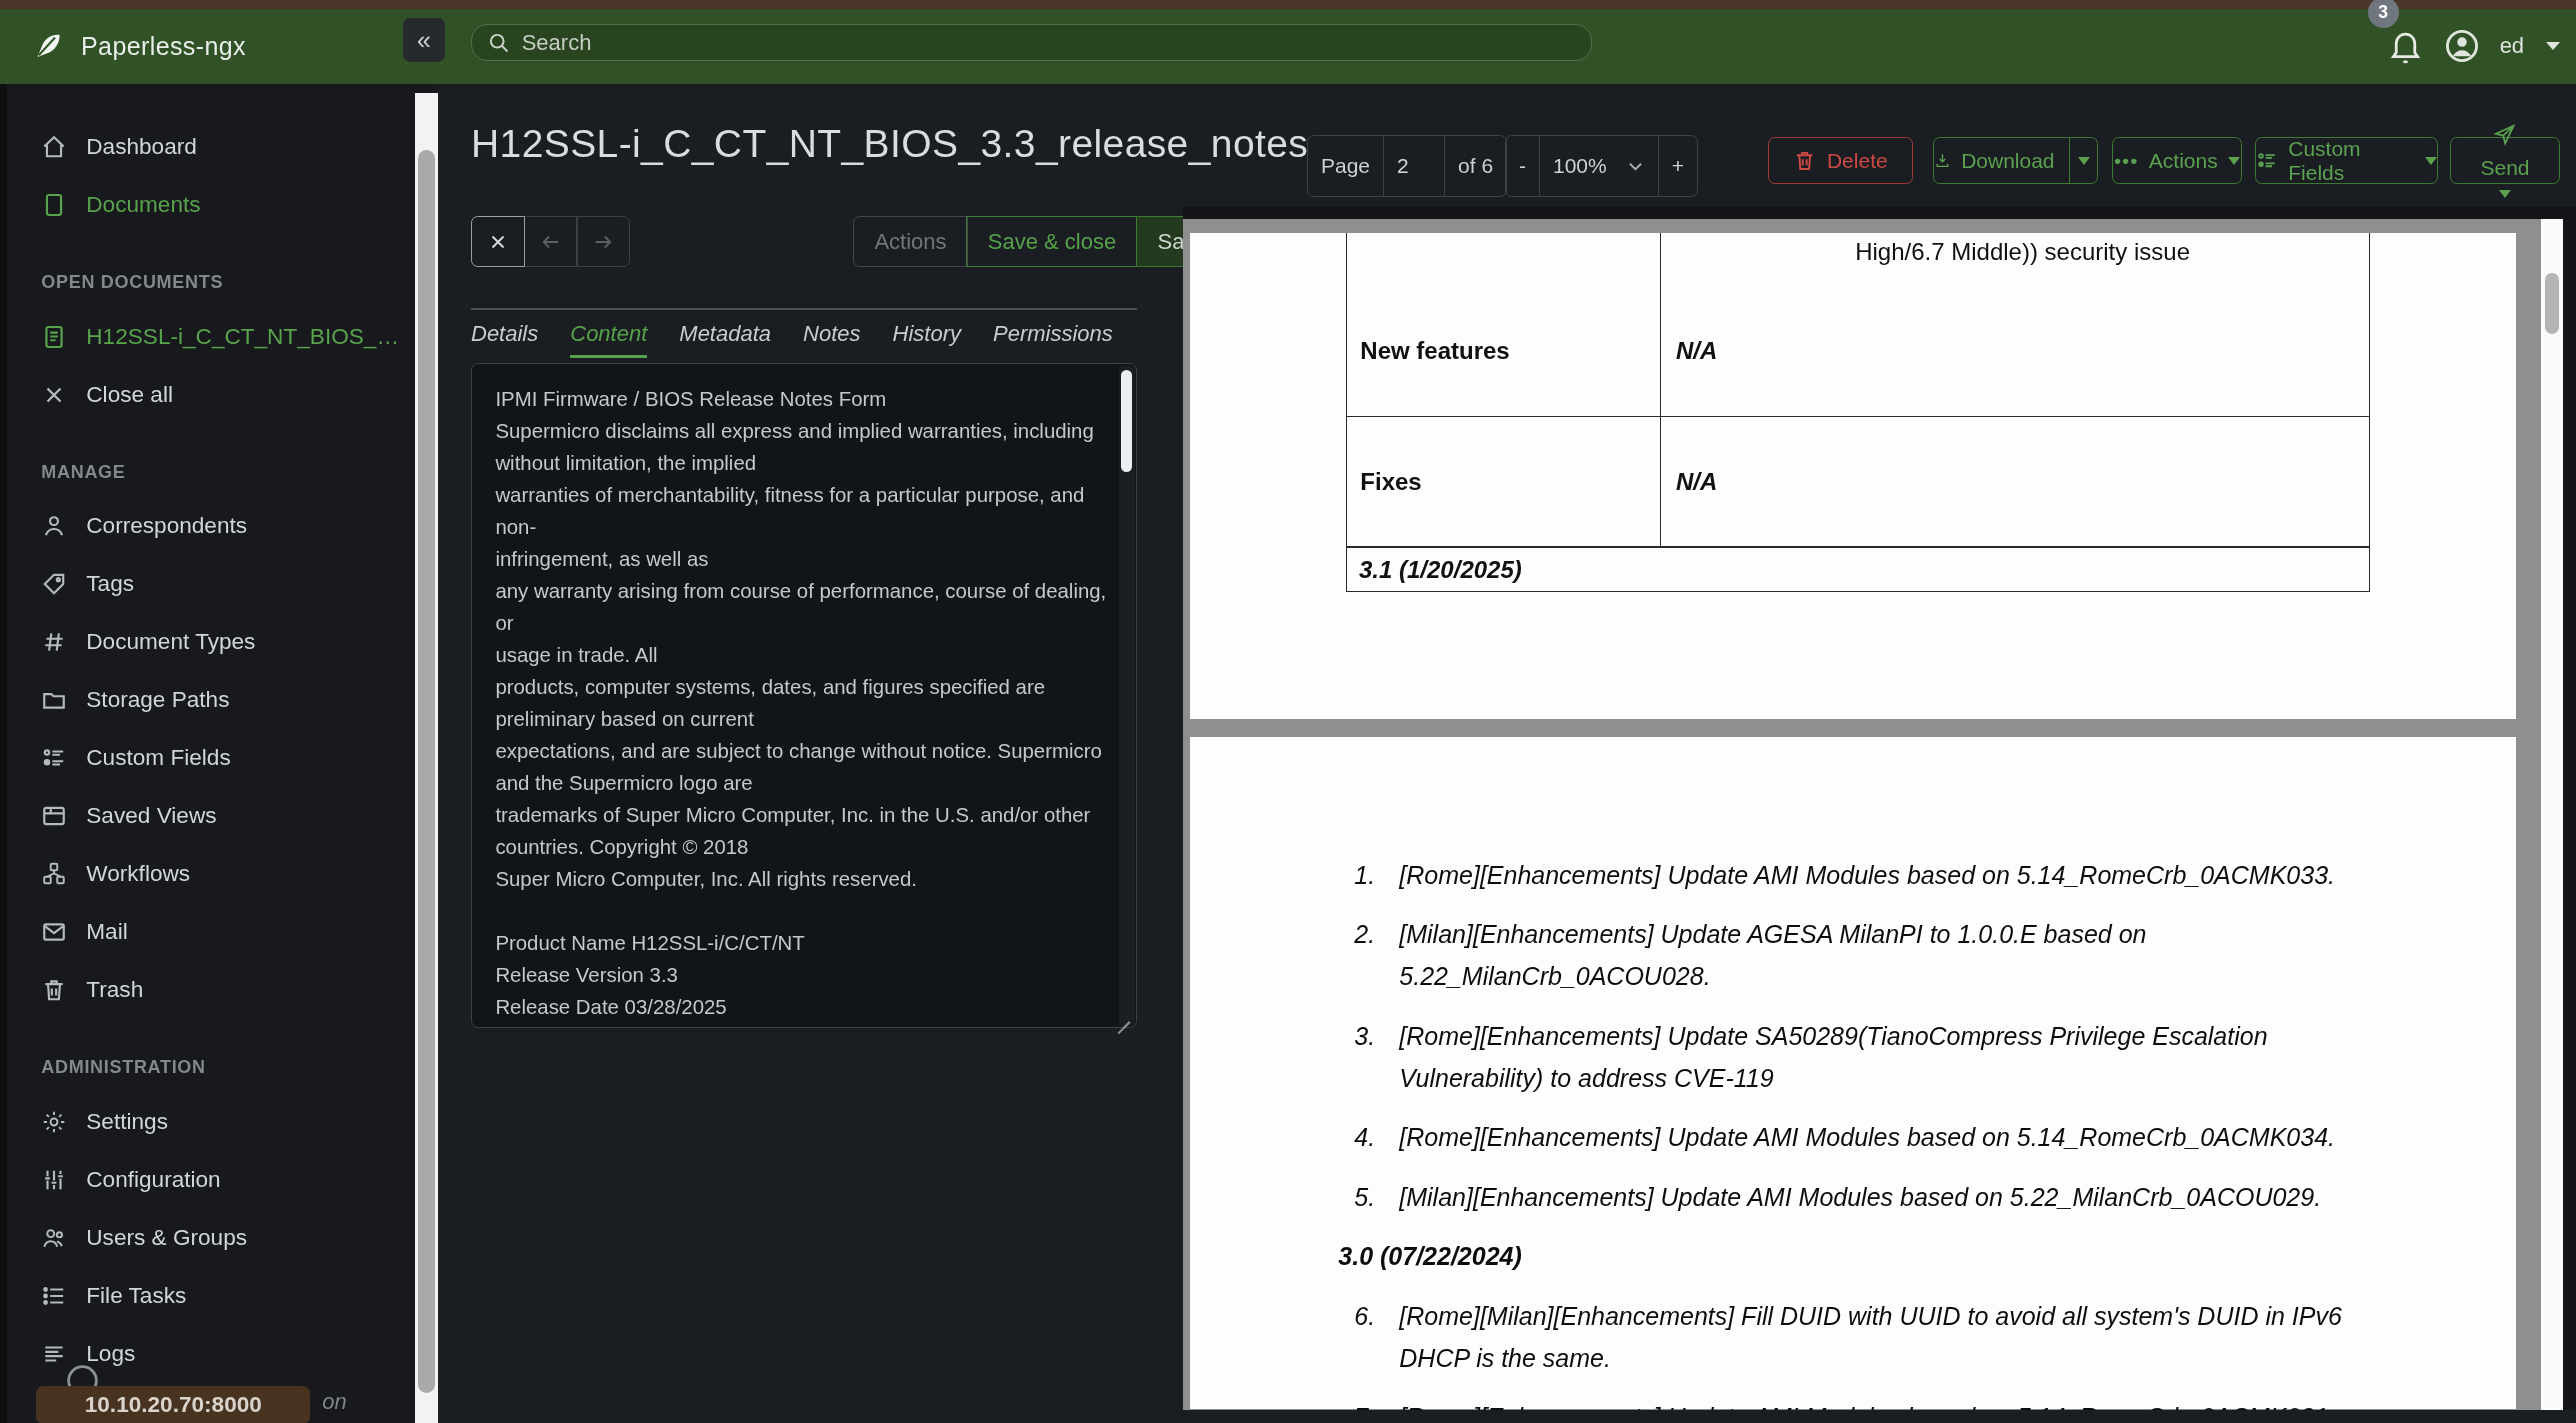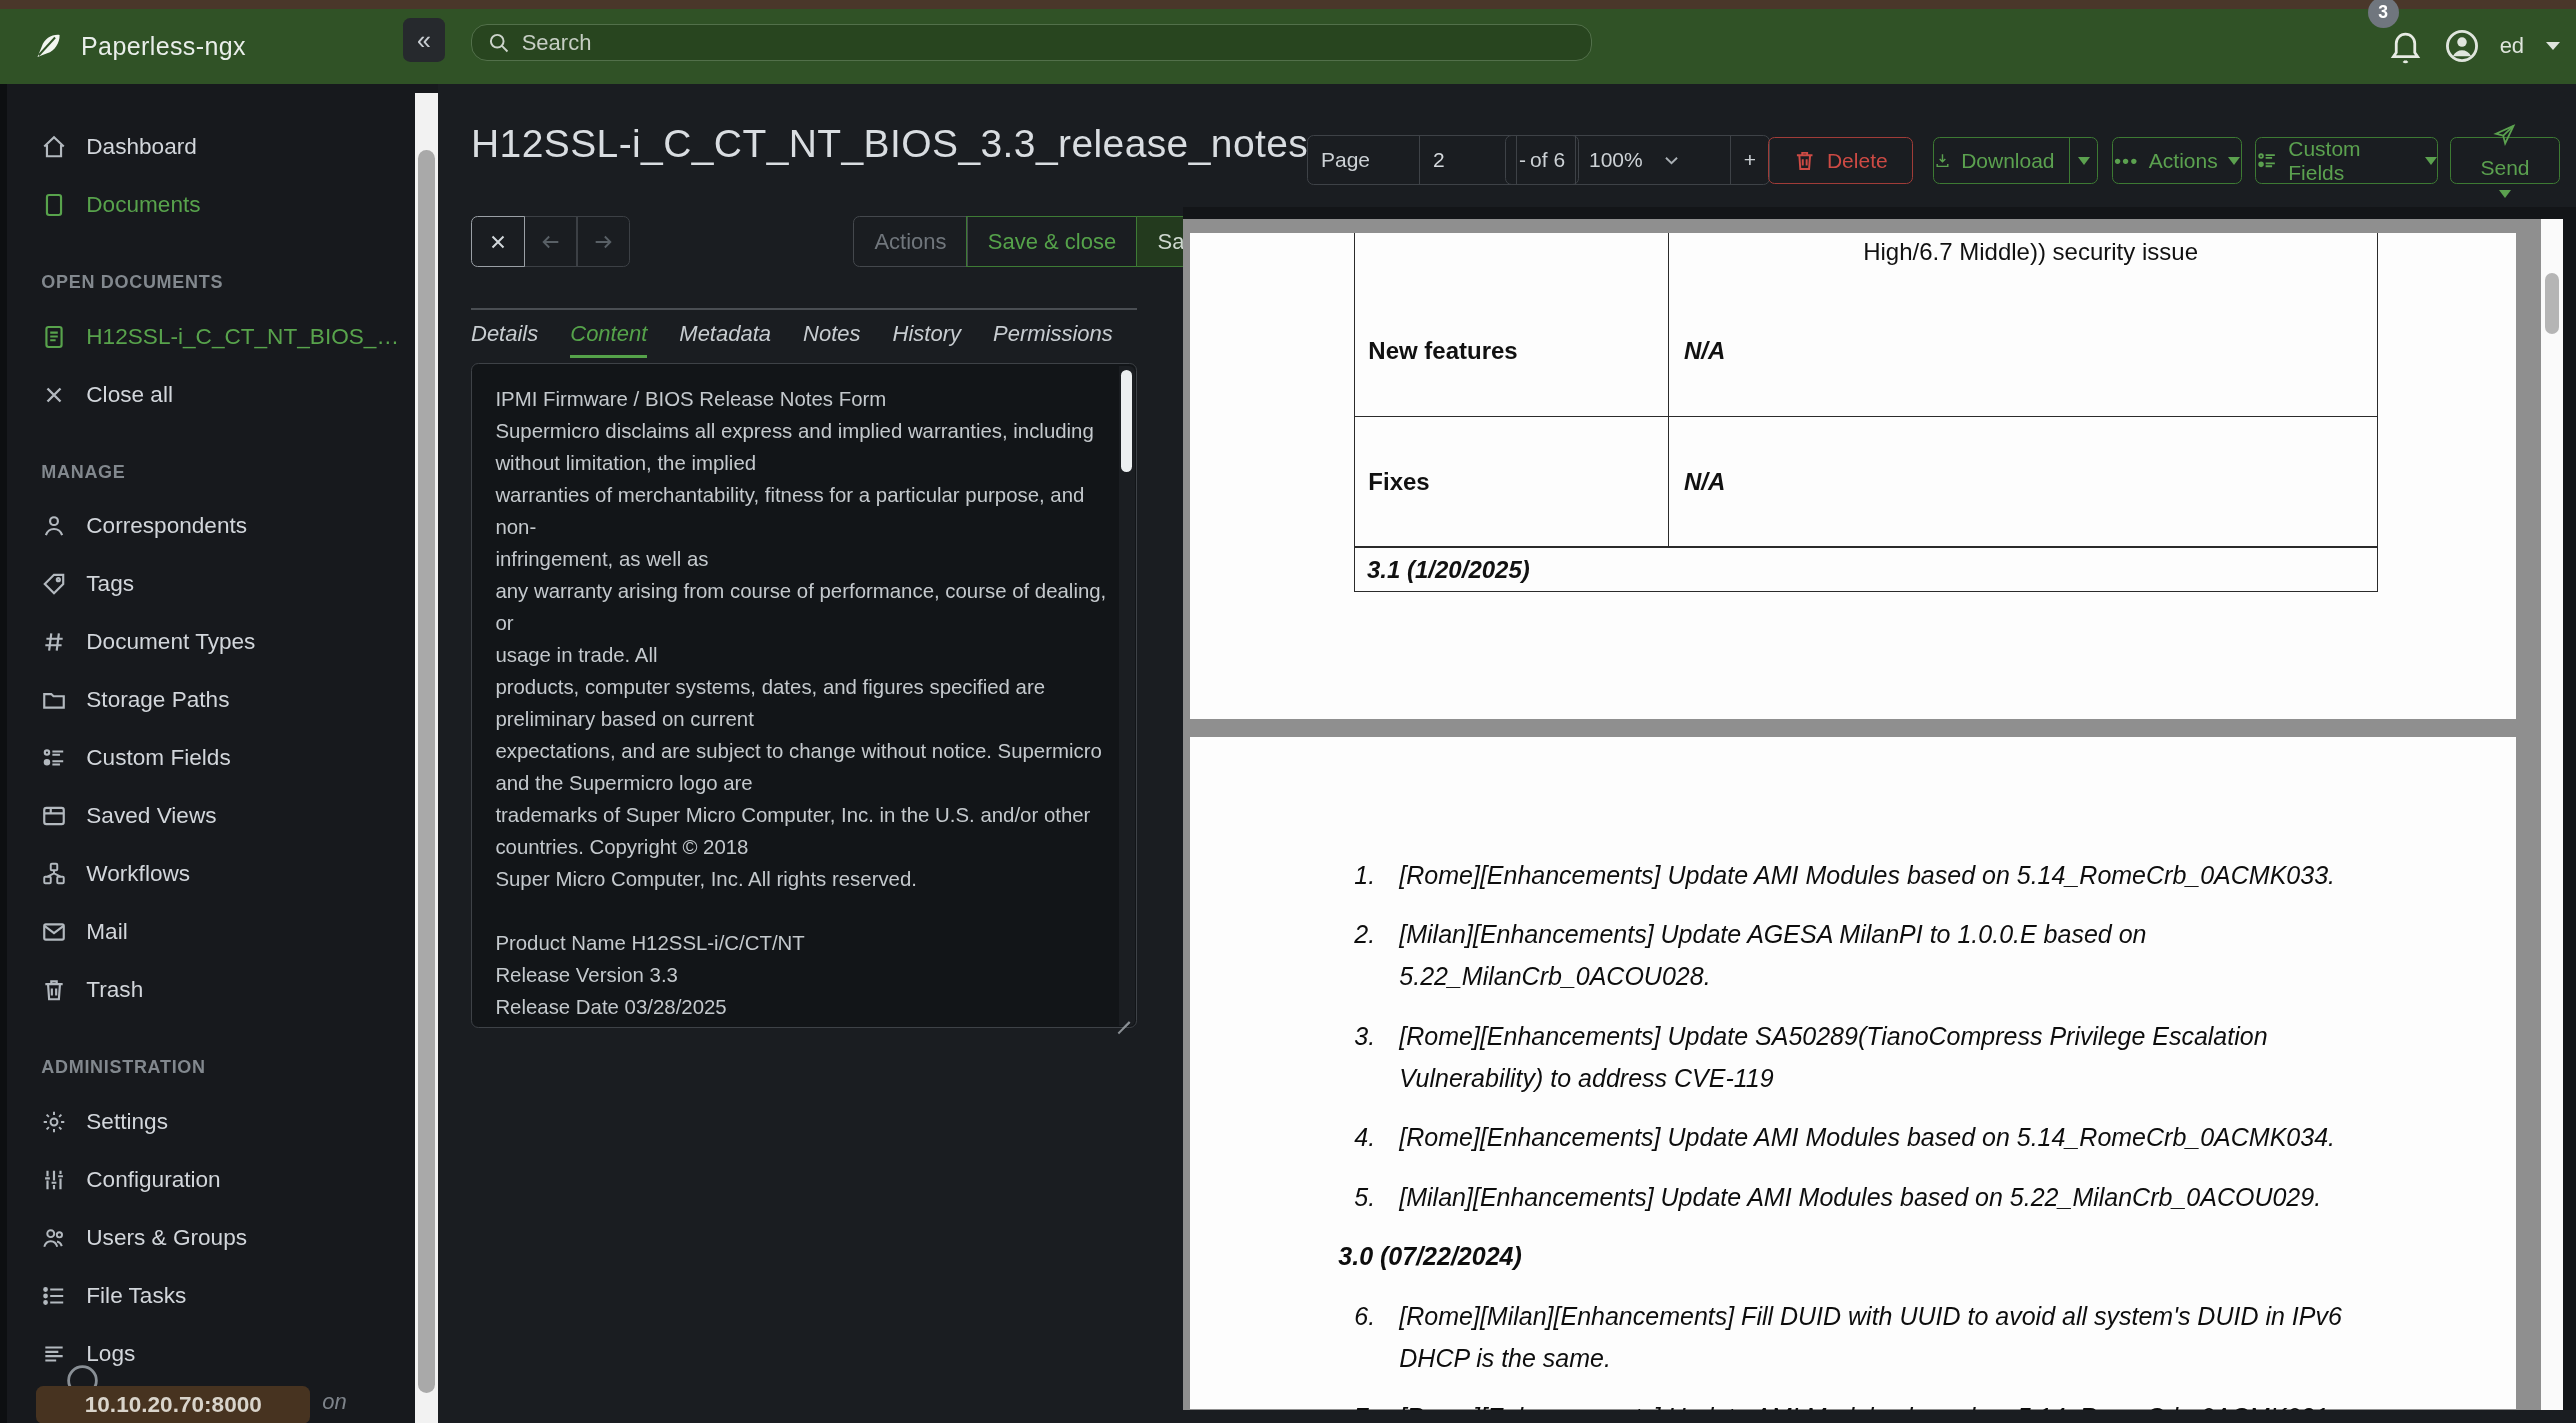--- a/index.html
+++ b/index.html
@@ -38,21 +38,21 @@
   .sb-item .lbl{ white-space:nowrap; overflow:hidden; text-overflow:ellipsis; max-width:314px; }
   .sb-bottom{ position:absolute; left:7.3px; bottom:0; width:407px; height:66px; }
   .globe{ position:absolute; left:57px; top:4.4px; width:37px; height:37px; color:#8a9096; }
   .status-tip{ position:absolute; left:29px; top:28px; width:274px; height:38px; background:#473320; border-radius:7.3px; color:#d9d4cb; font-size:22.6px; font-weight:600; display:flex; align-items:flex-start; justify-content:center; padding-top:5.8px; overflow:hidden; }
   .status-suffix{ position:absolute; left:315px; top:31px; color:#7d838a; font-size:22px;font-style:italic; }
 
   
   .main{ position:absolute; left:438px; top:84px; width:2138px; height:1340px; background:#1a1d21; }
   .doc-title{ position:absolute; left:33px; top:38px; font-size:39px; font-weight:500; color:#d9dde1; letter-spacing:0.4px; }
 
-  .grp{ position:absolute; display:flex; border:1.5px solid #3e4247; border-radius:6.6px; overflow:hidden; height:50px; align-items:stretch;gap:36px; }
+  .grp{ position:absolute; display:flex; border:1.5px solid #3e4247; border-radius:6.6px; overflow:hidden; height:62px; align-items:stretch; }
   .grp .cell{ display:flex; align-items:center; justify-content:center; color:#ccd1d5; font-size:21px; padding:0 13px; }
   .grp .cell + .cell{ border-left:1.5px solid #3e4247; }
   .page-grp{ left:869px; top:51px; }
   .page-input{ width:34px; background:transparent; border:none; outline:none; color:#d6dade; font-size:21px; text-align:left; font-family:inherit; }
   .zoom-grp{ left:1067px; top:51px; }
   .zoom-grp .zval{ display:flex; align-items:center; gap:19px; }
   .chev{ width:19px; height:19px; color:#aab0b5; }
 
   .btn{ position:absolute; height:47px; top:53px; border-radius:6.6px; border:1.5px solid #3d7a33; color:#5ba14f; font-size:21px; display:flex; align-items:center; justify-content:center; gap:10.2px; background:transparent; cursor:pointer; }
   .btn .icon{ width:23.4px; height:23.4px; }
@@ -95,21 +95,21 @@
   .preview{ position:absolute; left:745px; top:123px; width:1393px; height:1203px; background:#131518; }
   .viewer{ position:absolute; left:0; top:11.7px; width:1380px; height:1191px; background:#8f8f8f; overflow:hidden; }
   .pv-scroll{ position:absolute; right:0; top:0; width:22px; height:100%; background:#fafafa; }
   .pv-thumb{ position:absolute; left:3.7px; top:54px; width:14.6px; height:61px; background:#b5b5b5; border-radius:7.3px; }
   .pages{ position:absolute; left:7.3px; top:0; width:1326px; }
   .page{ background:#fdfdfd; width:100%; position:relative; color:#111; }
   .page1{ margin-top:14.6px; height:486px; }
   .gap{ height:17.5px; }
   .page2{ height:672px; }
 
-  .rtable{ position:absolute; left:164px; top:0; width:1024px; border-left:1.5px solid #2b2b2b; border-right:1.5px solid #2b2b2b; border-bottom:1.5px solid #2b2b2b; }
+  .rtable{ position:absolute; left:156px; top:0; width:1024px; border-left:1.5px solid #2b2b2b; border-right:1.5px solid #2b2b2b; border-bottom:1.5px solid #2b2b2b; }
   .trow{ display:flex; border-top:1.5px solid #2b2b2b; }
   .trow:first-child{ border-top:none; }
   .tcell-l{ width:314px; border-right:1.5px solid #2b2b2b; display:flex; align-items:center; padding-left:13px; font-weight:700; font-size:24px; }
   .tcell-r{ flex:1; display:flex; align-items:center; padding-left:14.6px; font-style:italic; font-weight:700; font-size:24px; }
   .trow.partial{ height:53px; }
   .trow.partial .tcell-r{ justify-content:center; font-style:normal; font-weight:400; align-items:flex-start; padding-top:4.4px; }
   .trow.r{ height:130px; }
   .tfoot{ border-top:2.2px solid #2b2b2b; height:45px; display:flex; align-items:center; padding-left:11.7px; font-weight:700; font-style:italic; font-size:24px; }
 
   .pdf-list{ position:absolute; left:164px; top:117px; width:1051px; font-style:italic; font-size:25px; line-height:42px; color:#0d0d0d; }

